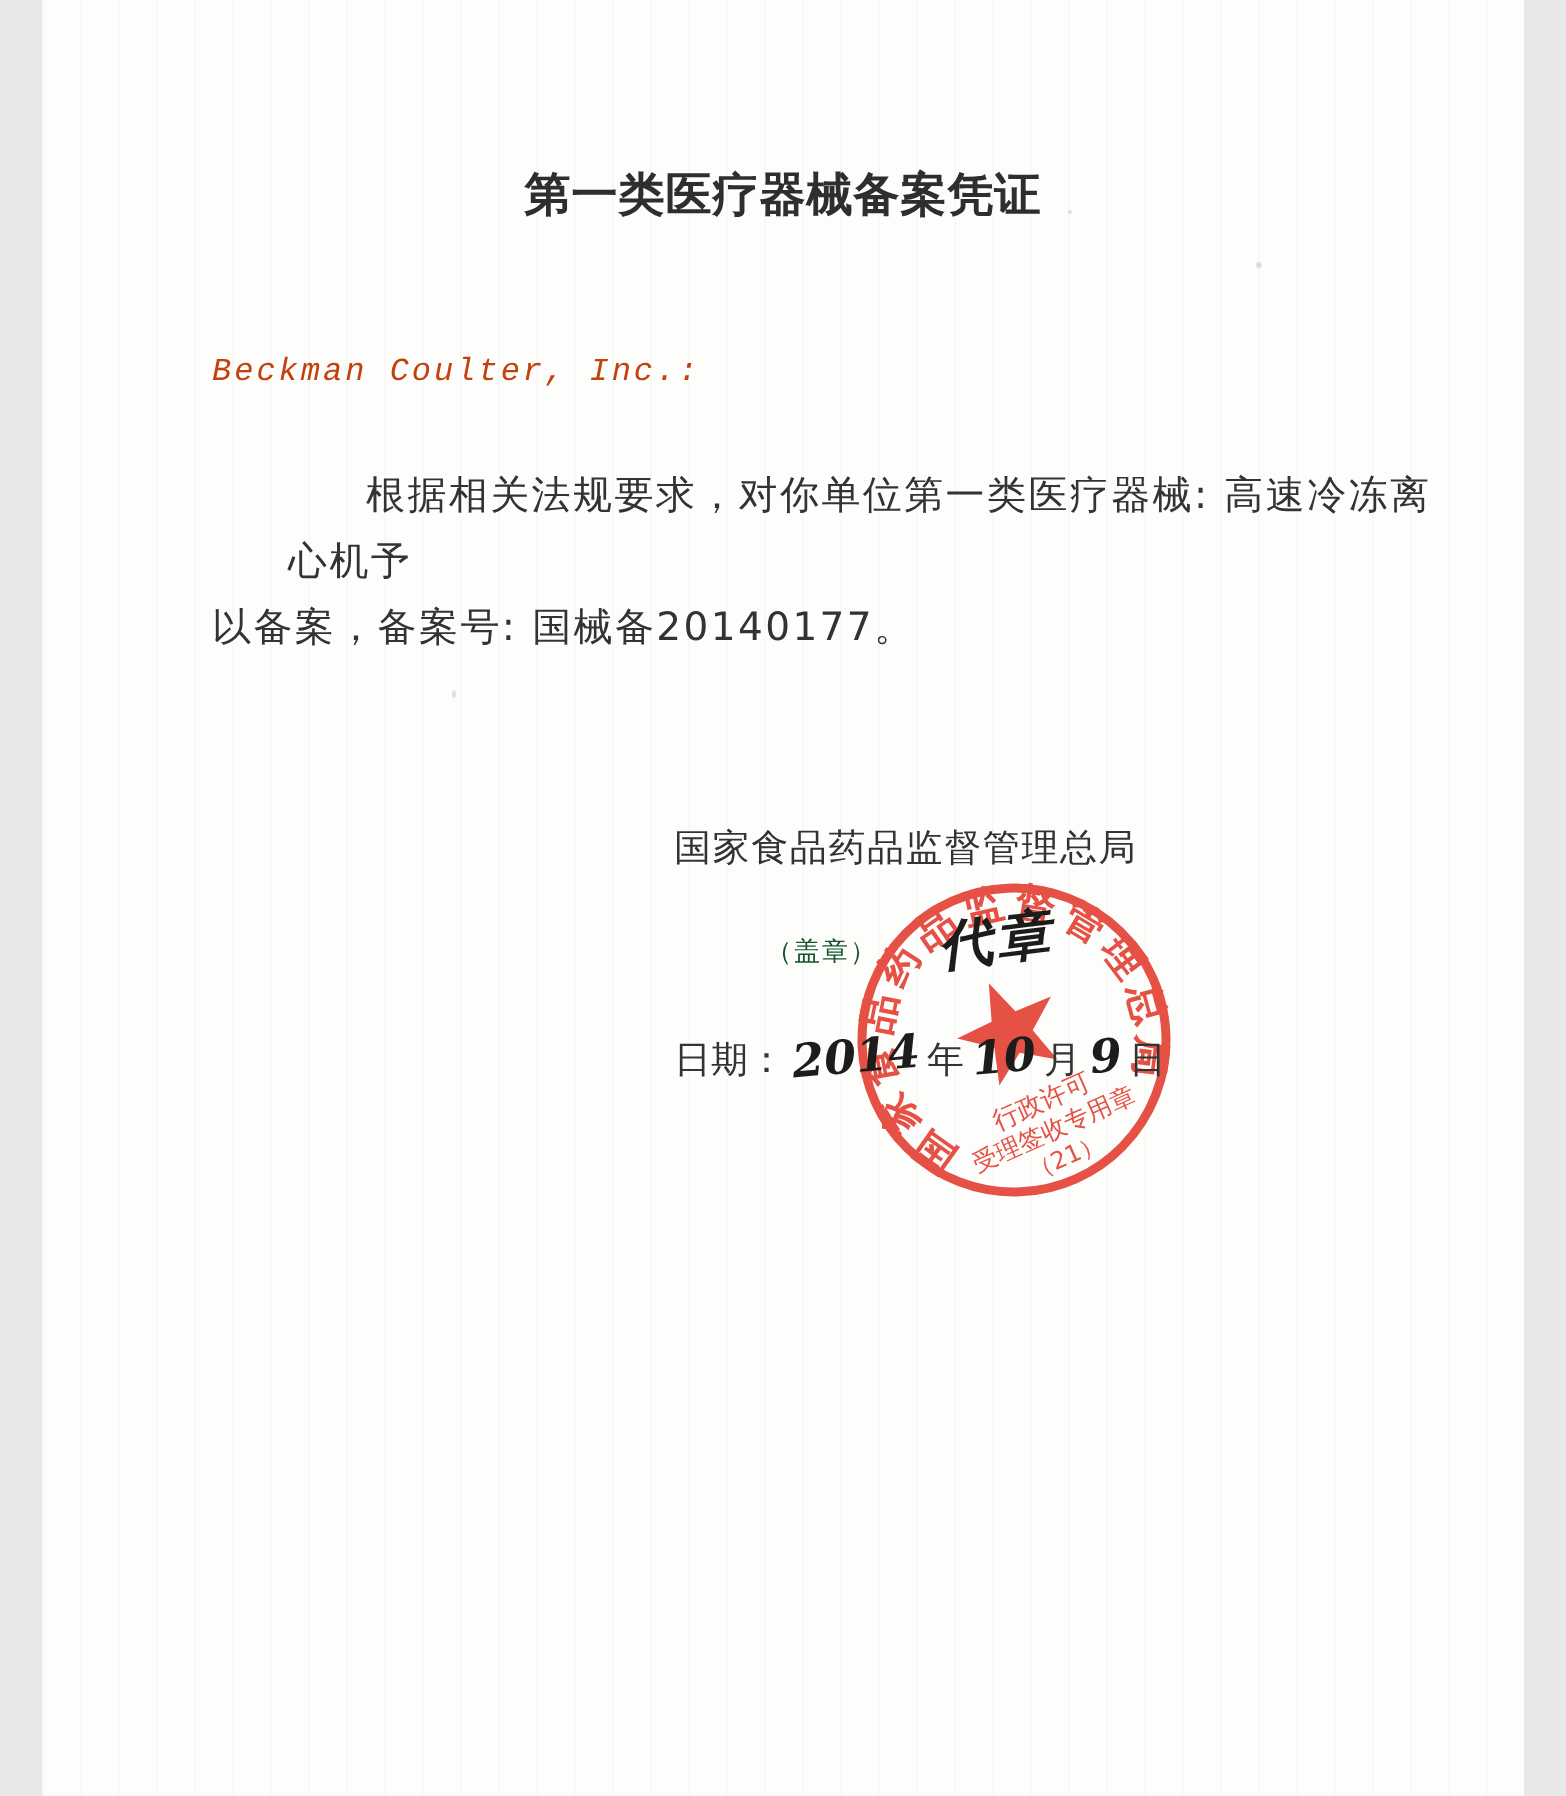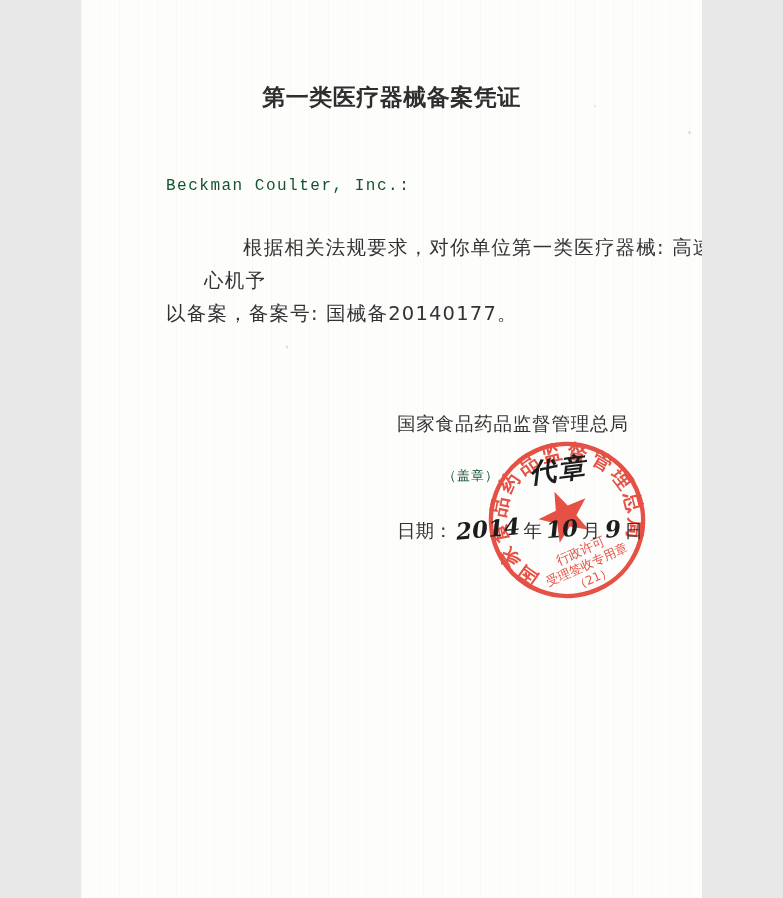--- a/index.html
+++ b/index.html
@@ -1,18 +1,18 @@
 <!DOCTYPE html>
 <html><head>
 <meta charset="utf-8">
 <style>
   html, body { margin: 0; padding: 0; background: #e8e8e8; }
   .page {
     position: relative;
-    width: 621px;
+    width: 741px;
     height: 898px;
     margin: 0 auto;
     background: #fdfdfc;
     overflow: hidden;
     font-family: "DejaVu Sans", sans-serif;
     color: #333;
   }
   
   .page::before {
     content: "";
@@ -33,21 +33,22 @@
     letter-spacing: 0.5px;
     color: #2e2e2e;
   }
   .addressee {
     position: absolute;
     left: 85px;
     top: 177px;
     font-family: "Liberation Mono", "DejaVu Sans Mono", monospace;
     font-size: 16px;
     letter-spacing: 1.5px;
-    color: #14532d;
+    color: #c2410c;
+    font-style: italic;
   }
   .body-par {
     position: absolute;
     left: 85px;
     top: 231px;
     width: 630px;
     font-size: 19.5px;
     line-height: 33px;
     letter-spacing: 1.2px;
     color: #333;

